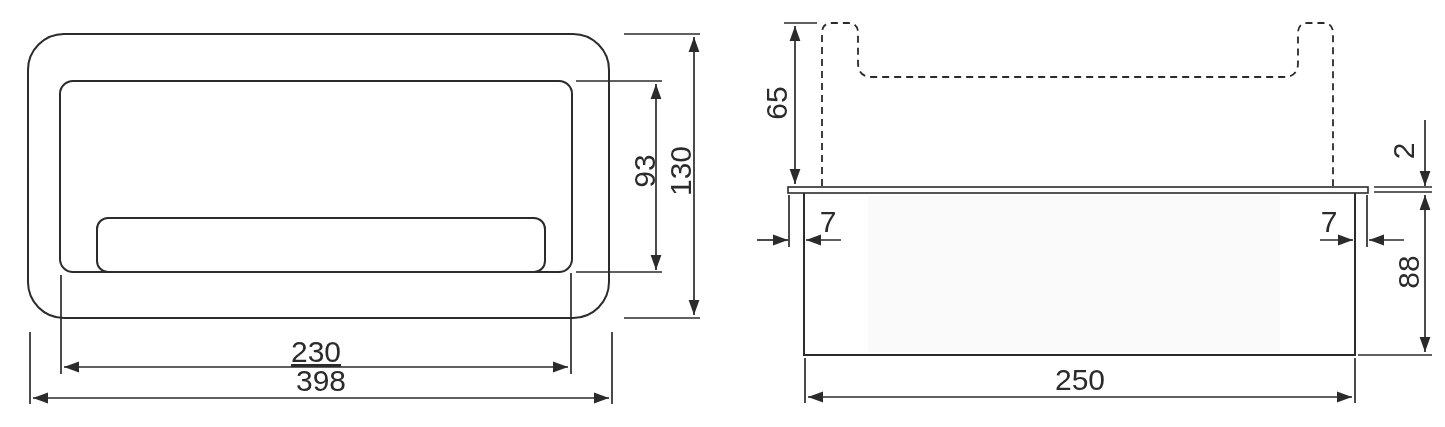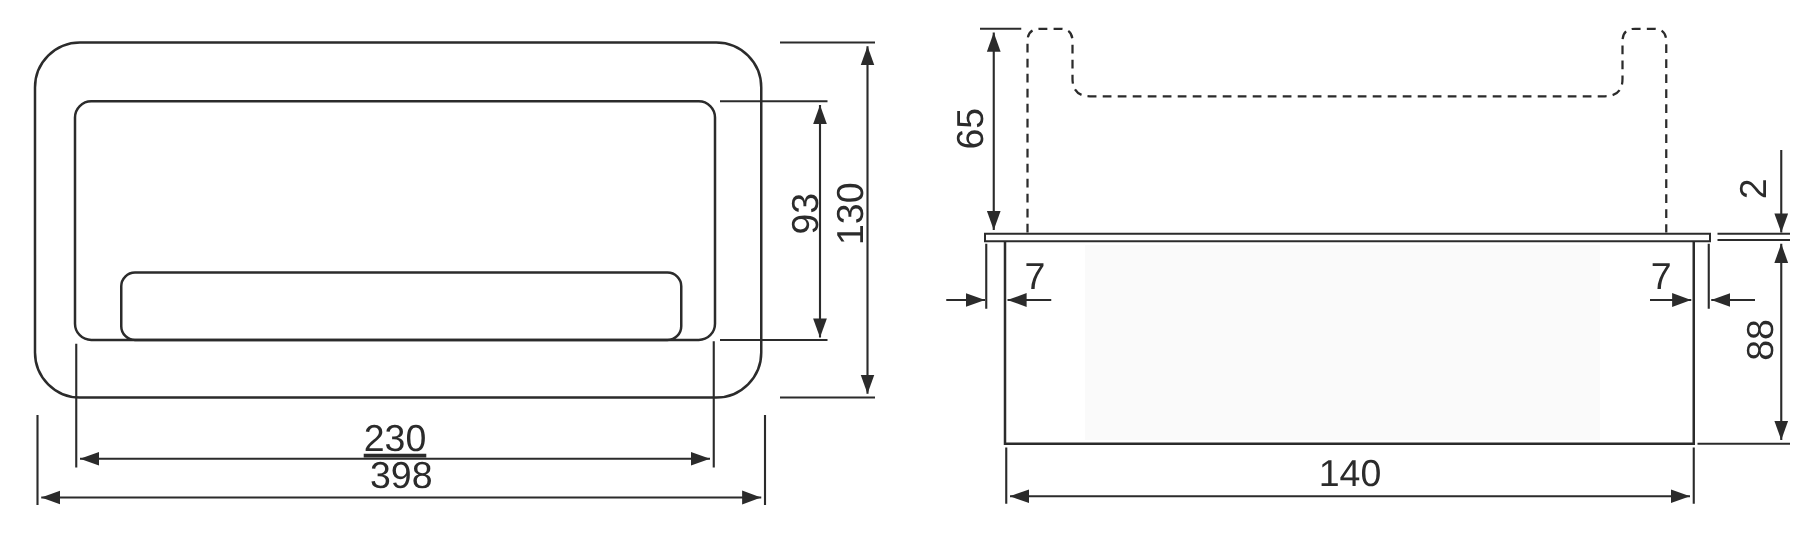--- a/index.html
+++ b/index.html
@@ -136,15 +136,15 @@
   <div class="dim-label rot" style="left:777px; top:103px;">65</div>
 
   <div class="dim-label rot" style="left:1404px; top:151px;">2</div>
 
   <div class="dim-label" style="left:828px; top:222px;">7</div>
 
   <div class="dim-label" style="left:1329px; top:222px;">7</div>
 
   <div class="dim-label rot" style="left:1409px; top:272px;">88</div>
 
-  <div class="dim-label" style="left:1080px; top:380px;">140</div>
+  <div class="dim-label" style="left:1080px; top:380px;">250</div>
 
 </div>
 
 </body></html>

